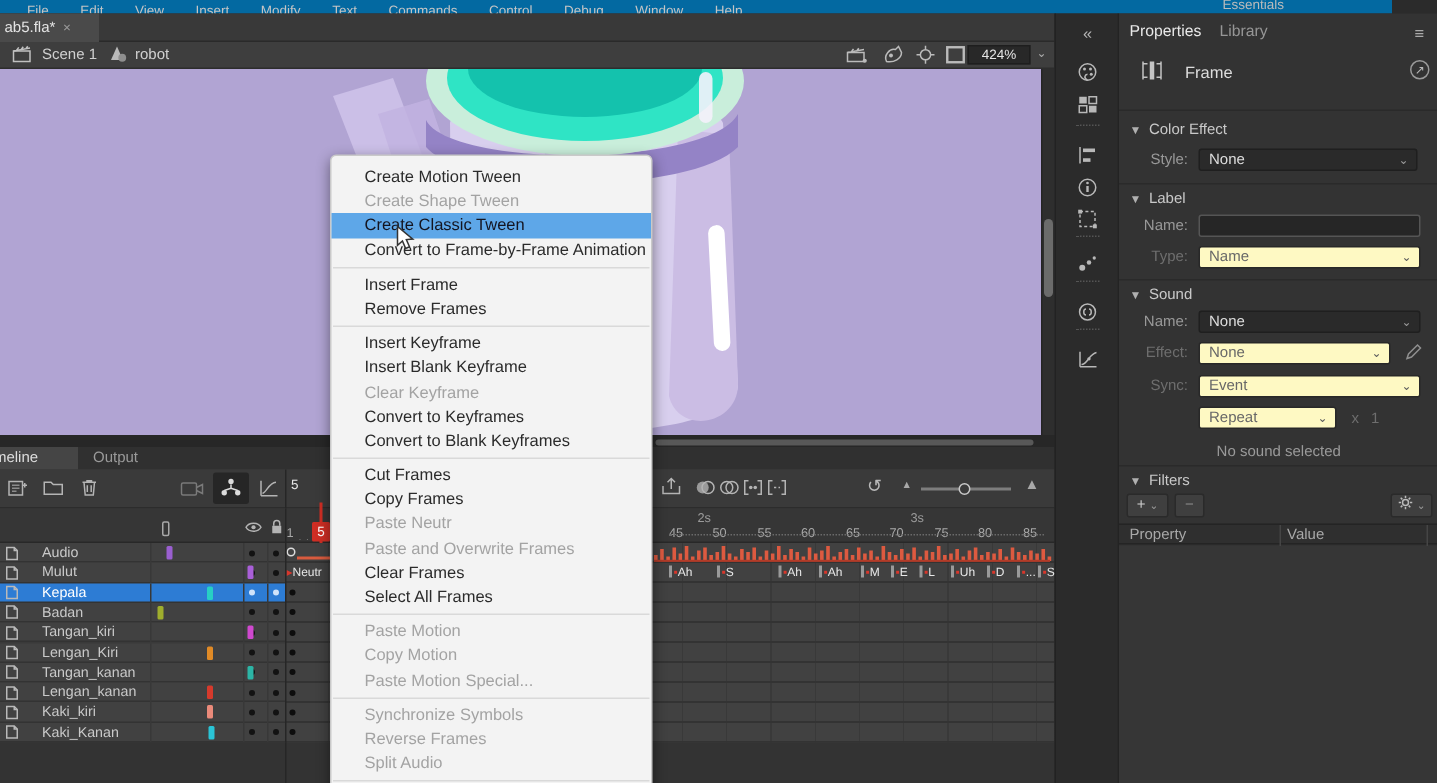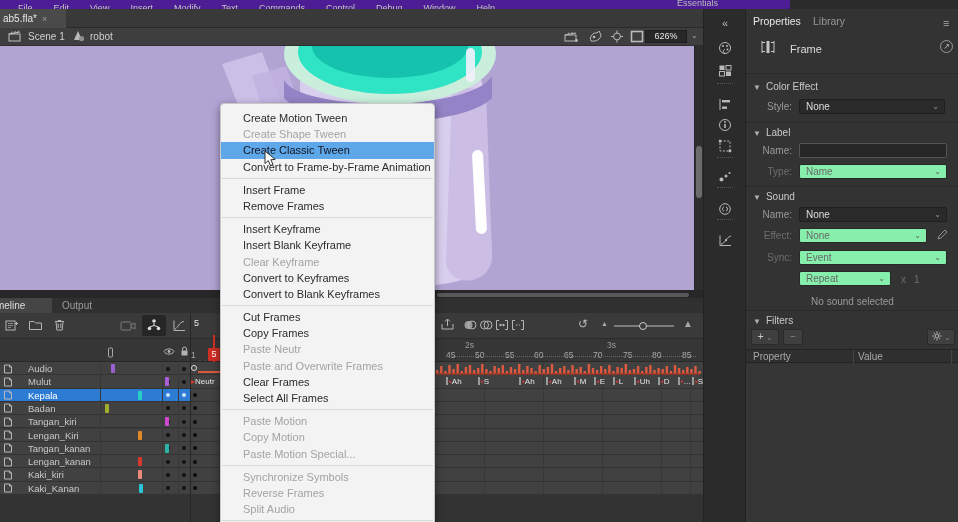--- a/index.html
+++ b/index.html
@@ -1,20 +1,20 @@
 <!DOCTYPE html>
 <html><head>
 <meta charset="utf-8">
 <style>
 *{margin:0;padding:0;box-sizing:border-box}
 html,body{width:958px;height:522px;overflow:hidden;background:#1d1d1d;font-family:"Liberation Sans",sans-serif}
 .abs{position:absolute}
 #root{position:relative;width:958px;height:522px;background:#2b2b2b;overflow:hidden}
 
-#menubar{left:0;top:0;width:790px;height:9px;background:#4c1d95;overflow:hidden}
+#menubar{left:0;top:0;width:928px;height:9px;background:#0369a1;overflow:hidden}
 #menubar .mi{display:inline-block;color:#c5c5c5;font-size:9px;line-height:13px;margin-right:21px;transform:translateY(-3px)}
 #workspace{position:absolute;right:72px;top:-3px;color:#bbb;font-size:9px;line-height:13px}
 
 #tabbar{left:0;top:9px;width:703px;height:19px;background:#393939;border-bottom:1px solid #2a2a2a}
 #doctab{position:absolute;left:0;top:0;height:19px;width:66px;background:#4a4a4a;color:#e4e4e4;font-size:10px;line-height:19px;padding-left:3px}
 #doctab .x{color:#9a9a9a;margin-left:5px;font-size:9px}
 
 #editbar{left:0;top:28px;width:703px;height:18px;background:#3e3e3e;border-bottom:1px solid #2d2d2d;color:#d0d0d0;font-size:10px}
 #editbar .crumb{position:absolute;top:3px;line-height:12px}
 #zoombox{position:absolute;left:645px;top:2px;width:42px;height:13px;background:#282828;border:1px solid #1e1e1e;color:#e6e6e6;font-size:9px;text-align:center;line-height:11px}
@@ -60,21 +60,21 @@
 
 #props{left:745px;top:9px;width:213px;height:513px;background:#333;border-left:1px solid #232323;color:#ccc}
 .ptab{position:absolute;top:6px;font-size:10.5px;color:#969696}
 .ptab.active{color:#e8e8e8}
 .phead{position:absolute;font-size:10px;color:#c9c9c9}
 .phead .tri{color:#b0b0b0;font-size:8px;margin-right:5px}
 .plabel{position:absolute;width:42px;text-align:right;font-size:10px;color:#999}
 .plabel.dim{color:#6e6e6e}
 .pdrop{position:absolute;height:15px;background:#2a2a2a;border:1px solid #1f1f1f;border-radius:2px;font-size:10px;color:#ddd;line-height:13px;padding-left:6px}
 .pdrop .chev{position:absolute;right:5px;top:0;color:#999;font-size:8px}
-.pdrop.dis{background:#86efac;color:#686868;border-color:#282828}
+.pdrop.dis{background:#fef9c3;color:#686868;border-color:#282828}
 .pdrop.dis .chev{color:#5d5d5d}
 .pinput{position:absolute;height:15px;background:#262626;border:1px solid #555;border-radius:2px}
 .pdivider{position:absolute;left:0;width:213px;border-top:1px solid #2a2a2a}
 .pbtn{position:absolute;height:16px;background:#3f3f3f;border:1px solid #2a2a2a;border-radius:2px;color:#ccc;font-size:10px;text-align:center;line-height:14px}
 #filtertable{position:absolute;left:0;top:340px;width:213px;height:14px;background:#2f2f2f;border-top:1px solid #242424;border-bottom:1px solid #242424;font-size:10px;color:#a8a8a8}
 
 .playhead{position:absolute;width:2px;background:#cf2e24;z-index:5}
 .phbox{position:absolute;background:#cf2e24;color:#fff;font-size:9px;text-align:center;line-height:13px;z-index:6;border-radius:1px}
 #cursor{z-index:99}
 svg{display:block}
@@ -127,21 +127,21 @@
       <svg width="14" height="13" viewBox="0 0 14 13">
           <circle cx="7" cy="6.5" r="3.4" fill="none" stroke="#bbb"></circle>
           <path d="M7 0.5 V3 M7 10 V12.5 M1 6.5 H3.6 M10.4 6.5 H13" stroke="#bbb"></path>
         </svg>
     </span>
     <span class="ebicon" style="left:630px">
       <svg width="14" height="13" viewBox="0 0 14 13">
           <rect x="1.5" y="1.5" width="11" height="10" fill="none" stroke="#bbb" stroke-width="1.6"></rect>
         </svg>
     </span>
-    <span id="zoombox">626%</span>
+    <span id="zoombox">424%</span>
     <span id="zoomchev">⌄</span>
   </div>
 
   <div id="stage" class="abs">
     <svg width="703" height="244" viewBox="0 0 703 244">
       <rect x="0" y="0" width="703" height="244" fill="#b1a4d3"></rect>
 
       <path d="M222 18 L262 6 L308 128 L272 146 Z" fill="#cbbfe7"></path>
       <path d="M252 30 L286 20 L330 150 L296 166 Z" fill="#c2b3e0" opacity="0.85"></path>
 

